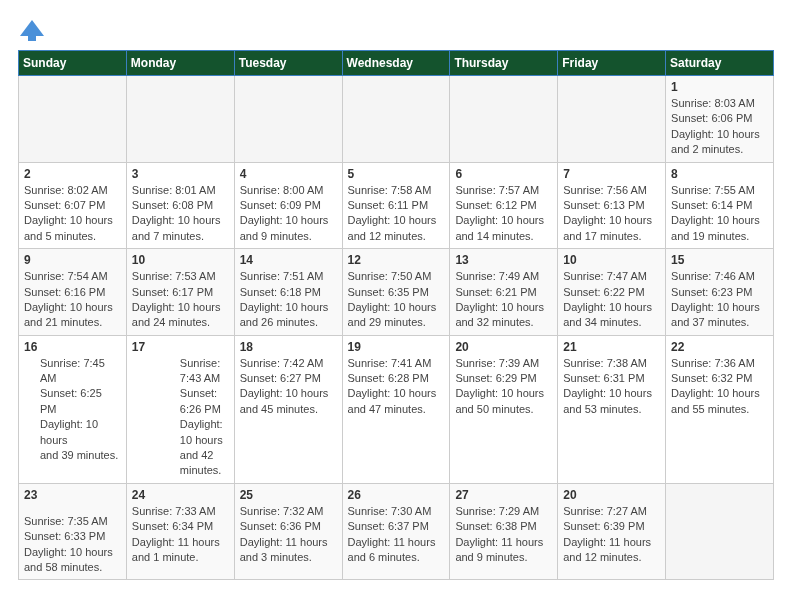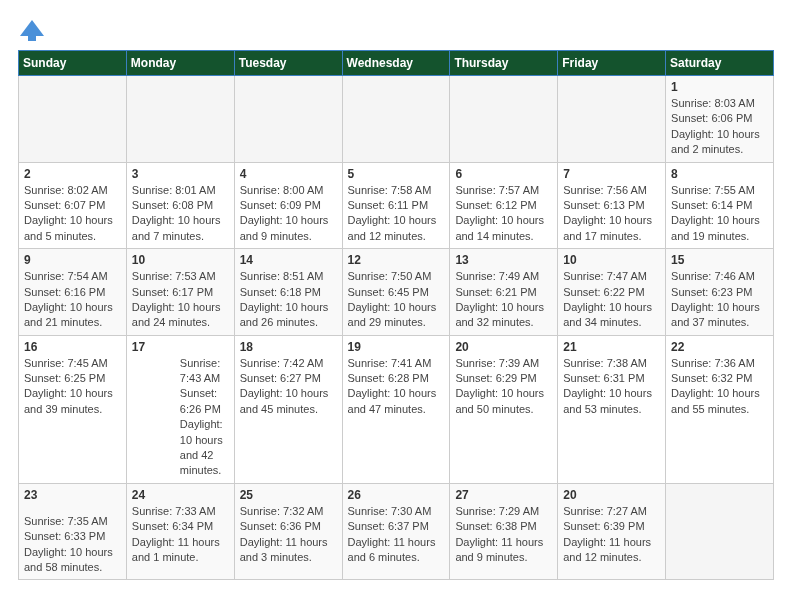--- a/index.html
+++ b/index.html
@@ -209,29 +209,29 @@
           </td>
           <td>
             <span class="day-num">10</span>
             <div class="day-info" style="white-space: pre-line;">Sunrise: 7:53 AM
 Sunset: 6:17 PM
 Daylight: 10 hours
 and 24 minutes.</div>
           </td>
           <td>
             <span class="day-num">14</span>
-            <div class="day-info" style="white-space: pre-line;">Sunrise: 8:51 AM
+            <div class="day-info" style="white-space: pre-line;">Sunrise: 7:51 AM
 Sunset: 6:18 PM
 Daylight: 10 hours
 and 26 minutes.</div>
           </td>
           <td>
             <span class="day-num">12</span>
             <div class="day-info" style="white-space: pre-line;">Sunrise: 7:50 AM
-Sunset: 6:45 PM
+Sunset: 6:35 PM
 Daylight: 10 hours
 and 29 minutes.</div>
           </td>
           <td>
             <span class="day-num">13</span>
             <div class="day-info" style="white-space: pre-line;">Sunrise: 7:49 AM
 Sunset: 6:21 PM
 Daylight: 10 hours
 and 32 minutes.</div>
           </td>
@@ -246,21 +246,21 @@
             <span class="day-num">15</span>
             <div class="day-info" style="white-space: pre-line;">Sunrise: 7:46 AM
 Sunset: 6:23 PM
 Daylight: 10 hours
 and 37 minutes.</div>
           </td>
         </tr>
         <tr>
           <td>
             <span class="day-num">16</span>
-            <div class="day-info" style="white-space: pre-line;">Sunrise: 7:45 AM
+            <div class="day-info" style="white-space: pre-line; margin-left: 16px;">Sunrise: 7:45 AM
 Sunset: 6:25 PM
 Daylight: 10 hours
 and 39 minutes.</div>
           </td>
           <td>
             <span class="day-num">17</span>
             <div class="day-info" style="white-space: pre-line; margin-left: 48px;">Sunrise: 7:43 AM
 Sunset: 6:26 PM
 Daylight: 10 hours
 and 42 minutes.</div>

